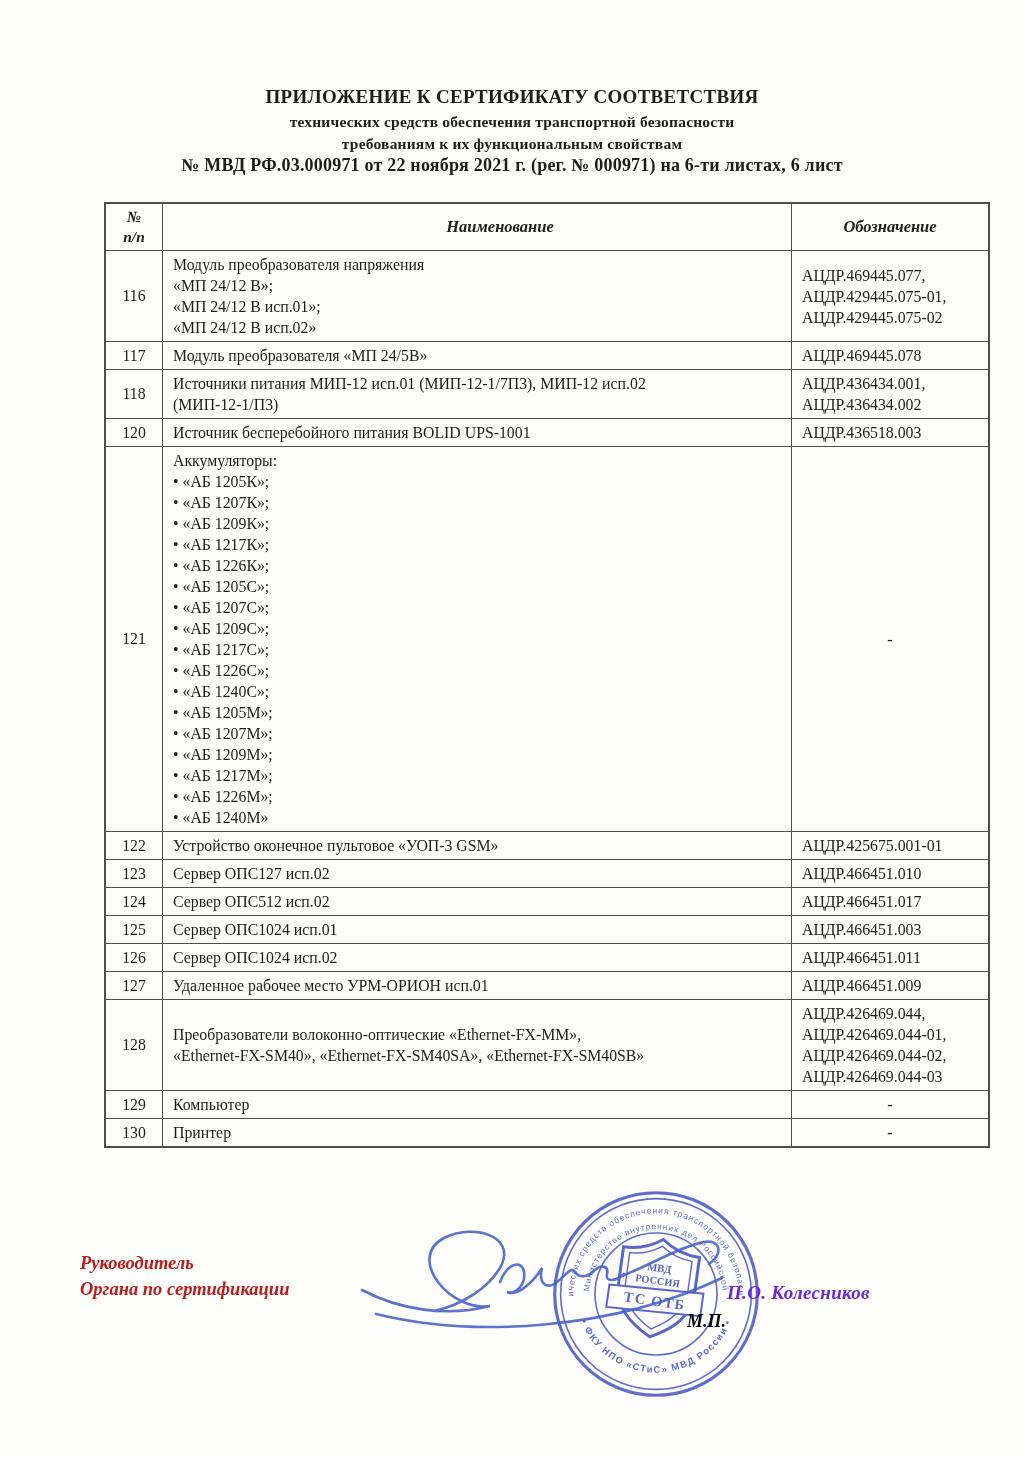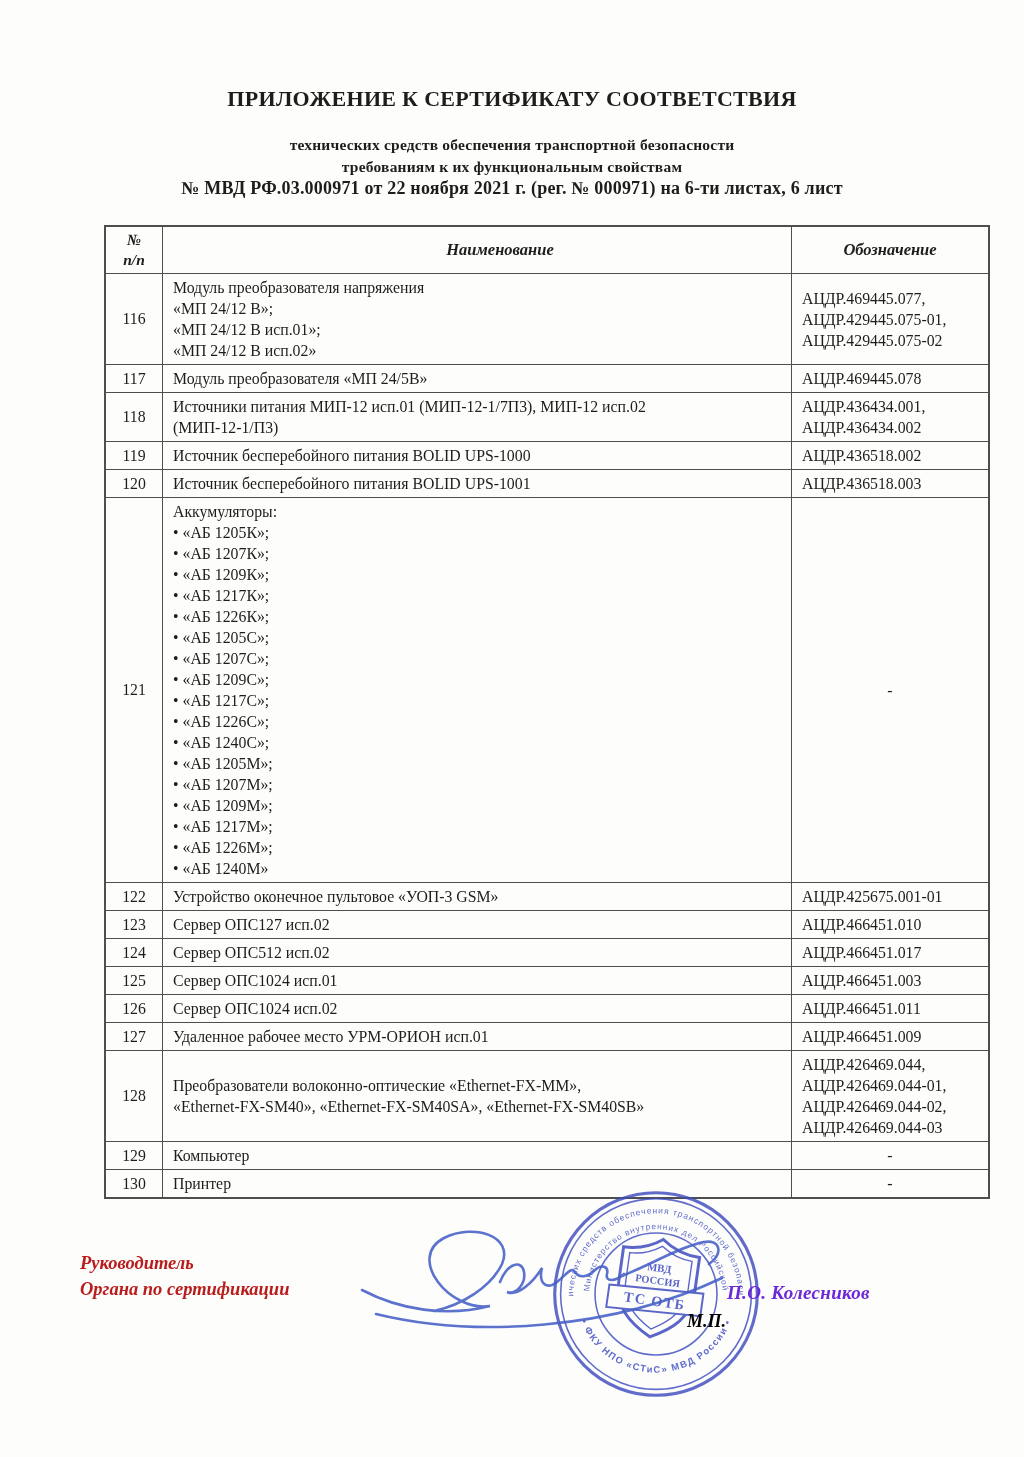--- a/index.html
+++ b/index.html
@@ -2,21 +2,21 @@
 <html><head>
 <meta charset="utf-8">
 <style>
   html,body{margin:0;padding:0;background:#d9d9d9;}
   .page{
     width:1024px;height:1457px;background:#fdfdfb;position:relative;
     font-family:"Liberation Serif","DejaVu Serif",serif;color:#1e1d1b;
     overflow:hidden;margin:0 auto;box-shadow:0 0 6px rgba(0,0,0,.35);
   }
   .header{padding-top:86px;text-align:center;}
-  .title{font-size:22px;font-weight:bold;letter-spacing:.3px;margin-bottom:22px;}
+  .title{font-size:19px;font-weight:bold;letter-spacing:.3px;margin-bottom:3px;}
   .subtitle{font-size:15.5px;font-weight:bold;line-height:22px;letter-spacing:.2px;}
   .doc-number{font-size:18px;font-weight:bold;letter-spacing:.2px;}
 
   table.items{
     border-collapse:collapse;margin:26px 0 0 104px;width:826px;
     table-layout:fixed;border:2px solid #4e4e4e;
   }
   th,td{border:1px solid #4e4e4e;}
   th{font-style:italic;font-weight:bold;font-size:16.5px;padding:3px 2px;
      text-align:center;vertical-align:middle;}
@@ -74,25 +74,20 @@
           <td class="c-num">117</td>
           <td class="c-name">Модуль преобразователя «МП 24/5В»</td>
           <td class="c-des">АЦДР.469445.078</td>
         </tr>
         <tr>
           <td class="c-num">118</td>
           <td class="c-name">Источники питания МИП-12 исп.01 (МИП-12-1/7П3), МИП-12 исп.02
 (МИП-12-1/П3)</td>
           <td class="c-des">АЦДР.436434.001,
 АЦДР.436434.002</td>
-        </tr>
-        <tr>
-          <td class="c-num">119</td>
-          <td class="c-name">Источник бесперебойного питания BOLID UPS-1000</td>
-          <td class="c-des">АЦДР.436518.002</td>
         </tr>
         <tr>
           <td class="c-num">120</td>
           <td class="c-name">Источник бесперебойного питания BOLID UPS-1001</td>
           <td class="c-des">АЦДР.436518.003</td>
         </tr>
         <tr>
           <td class="c-num">121</td>
           <td class="c-name">Аккумуляторы:
 • «АБ 1205К»;

